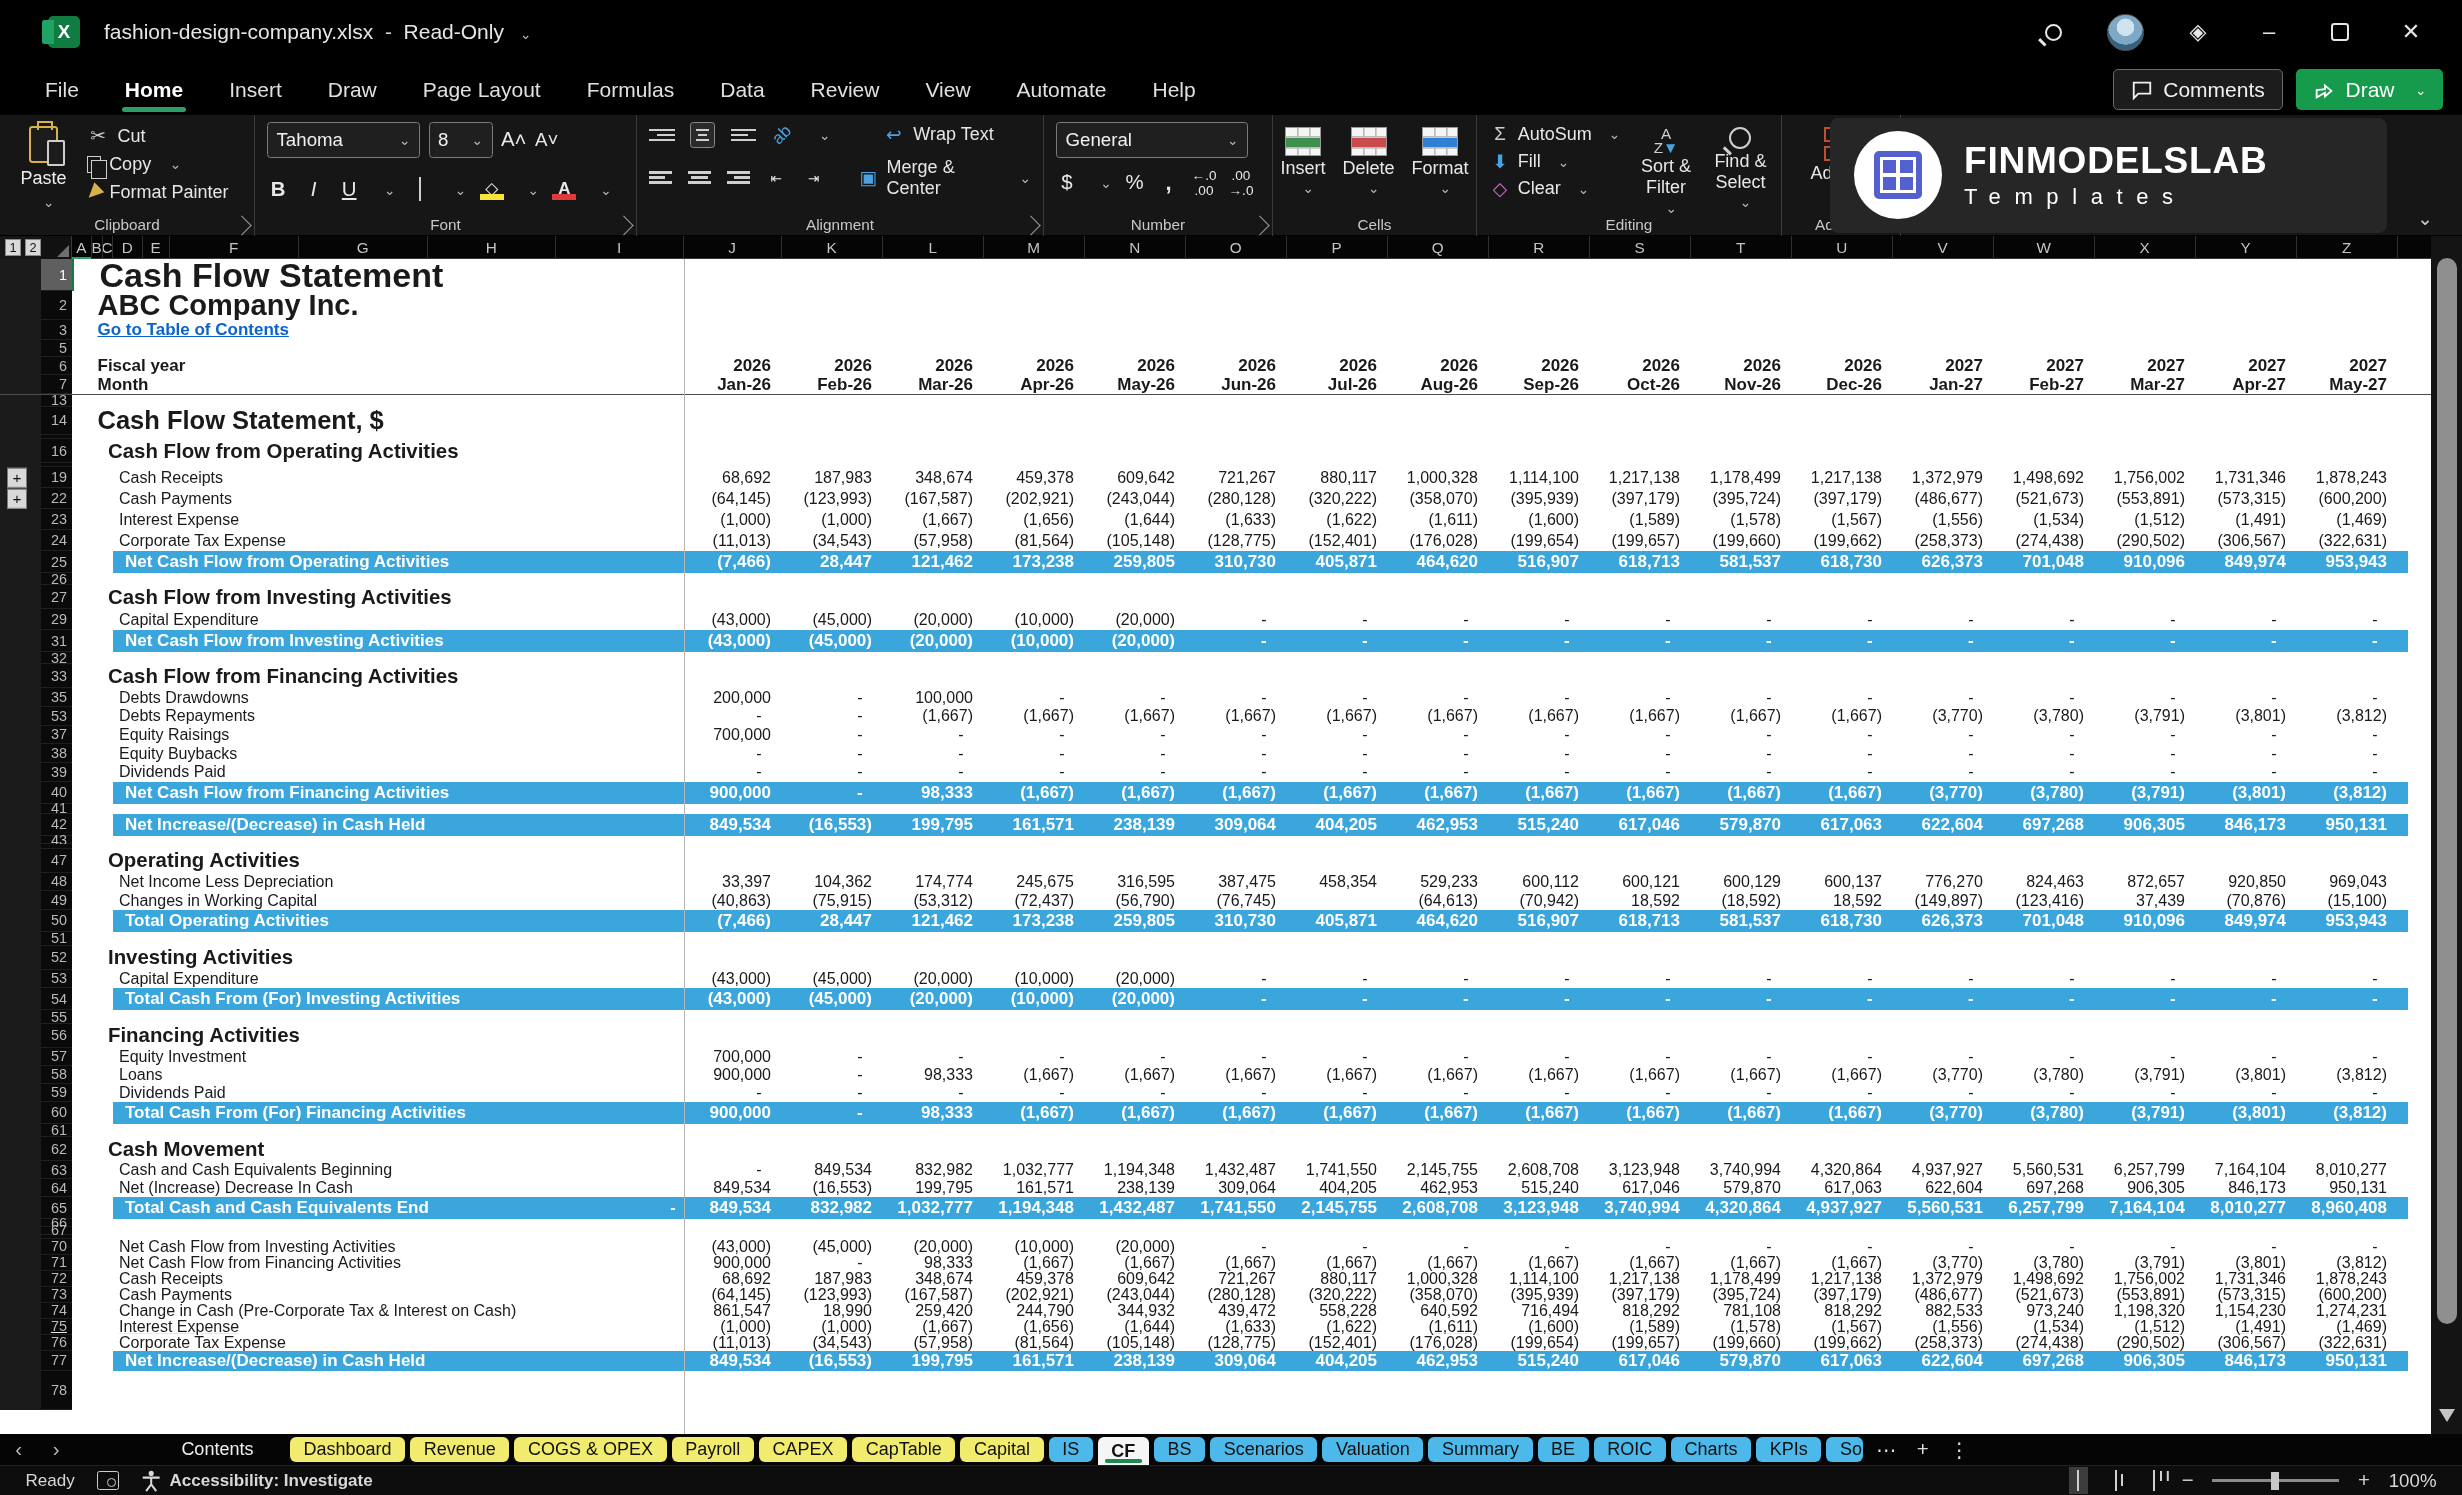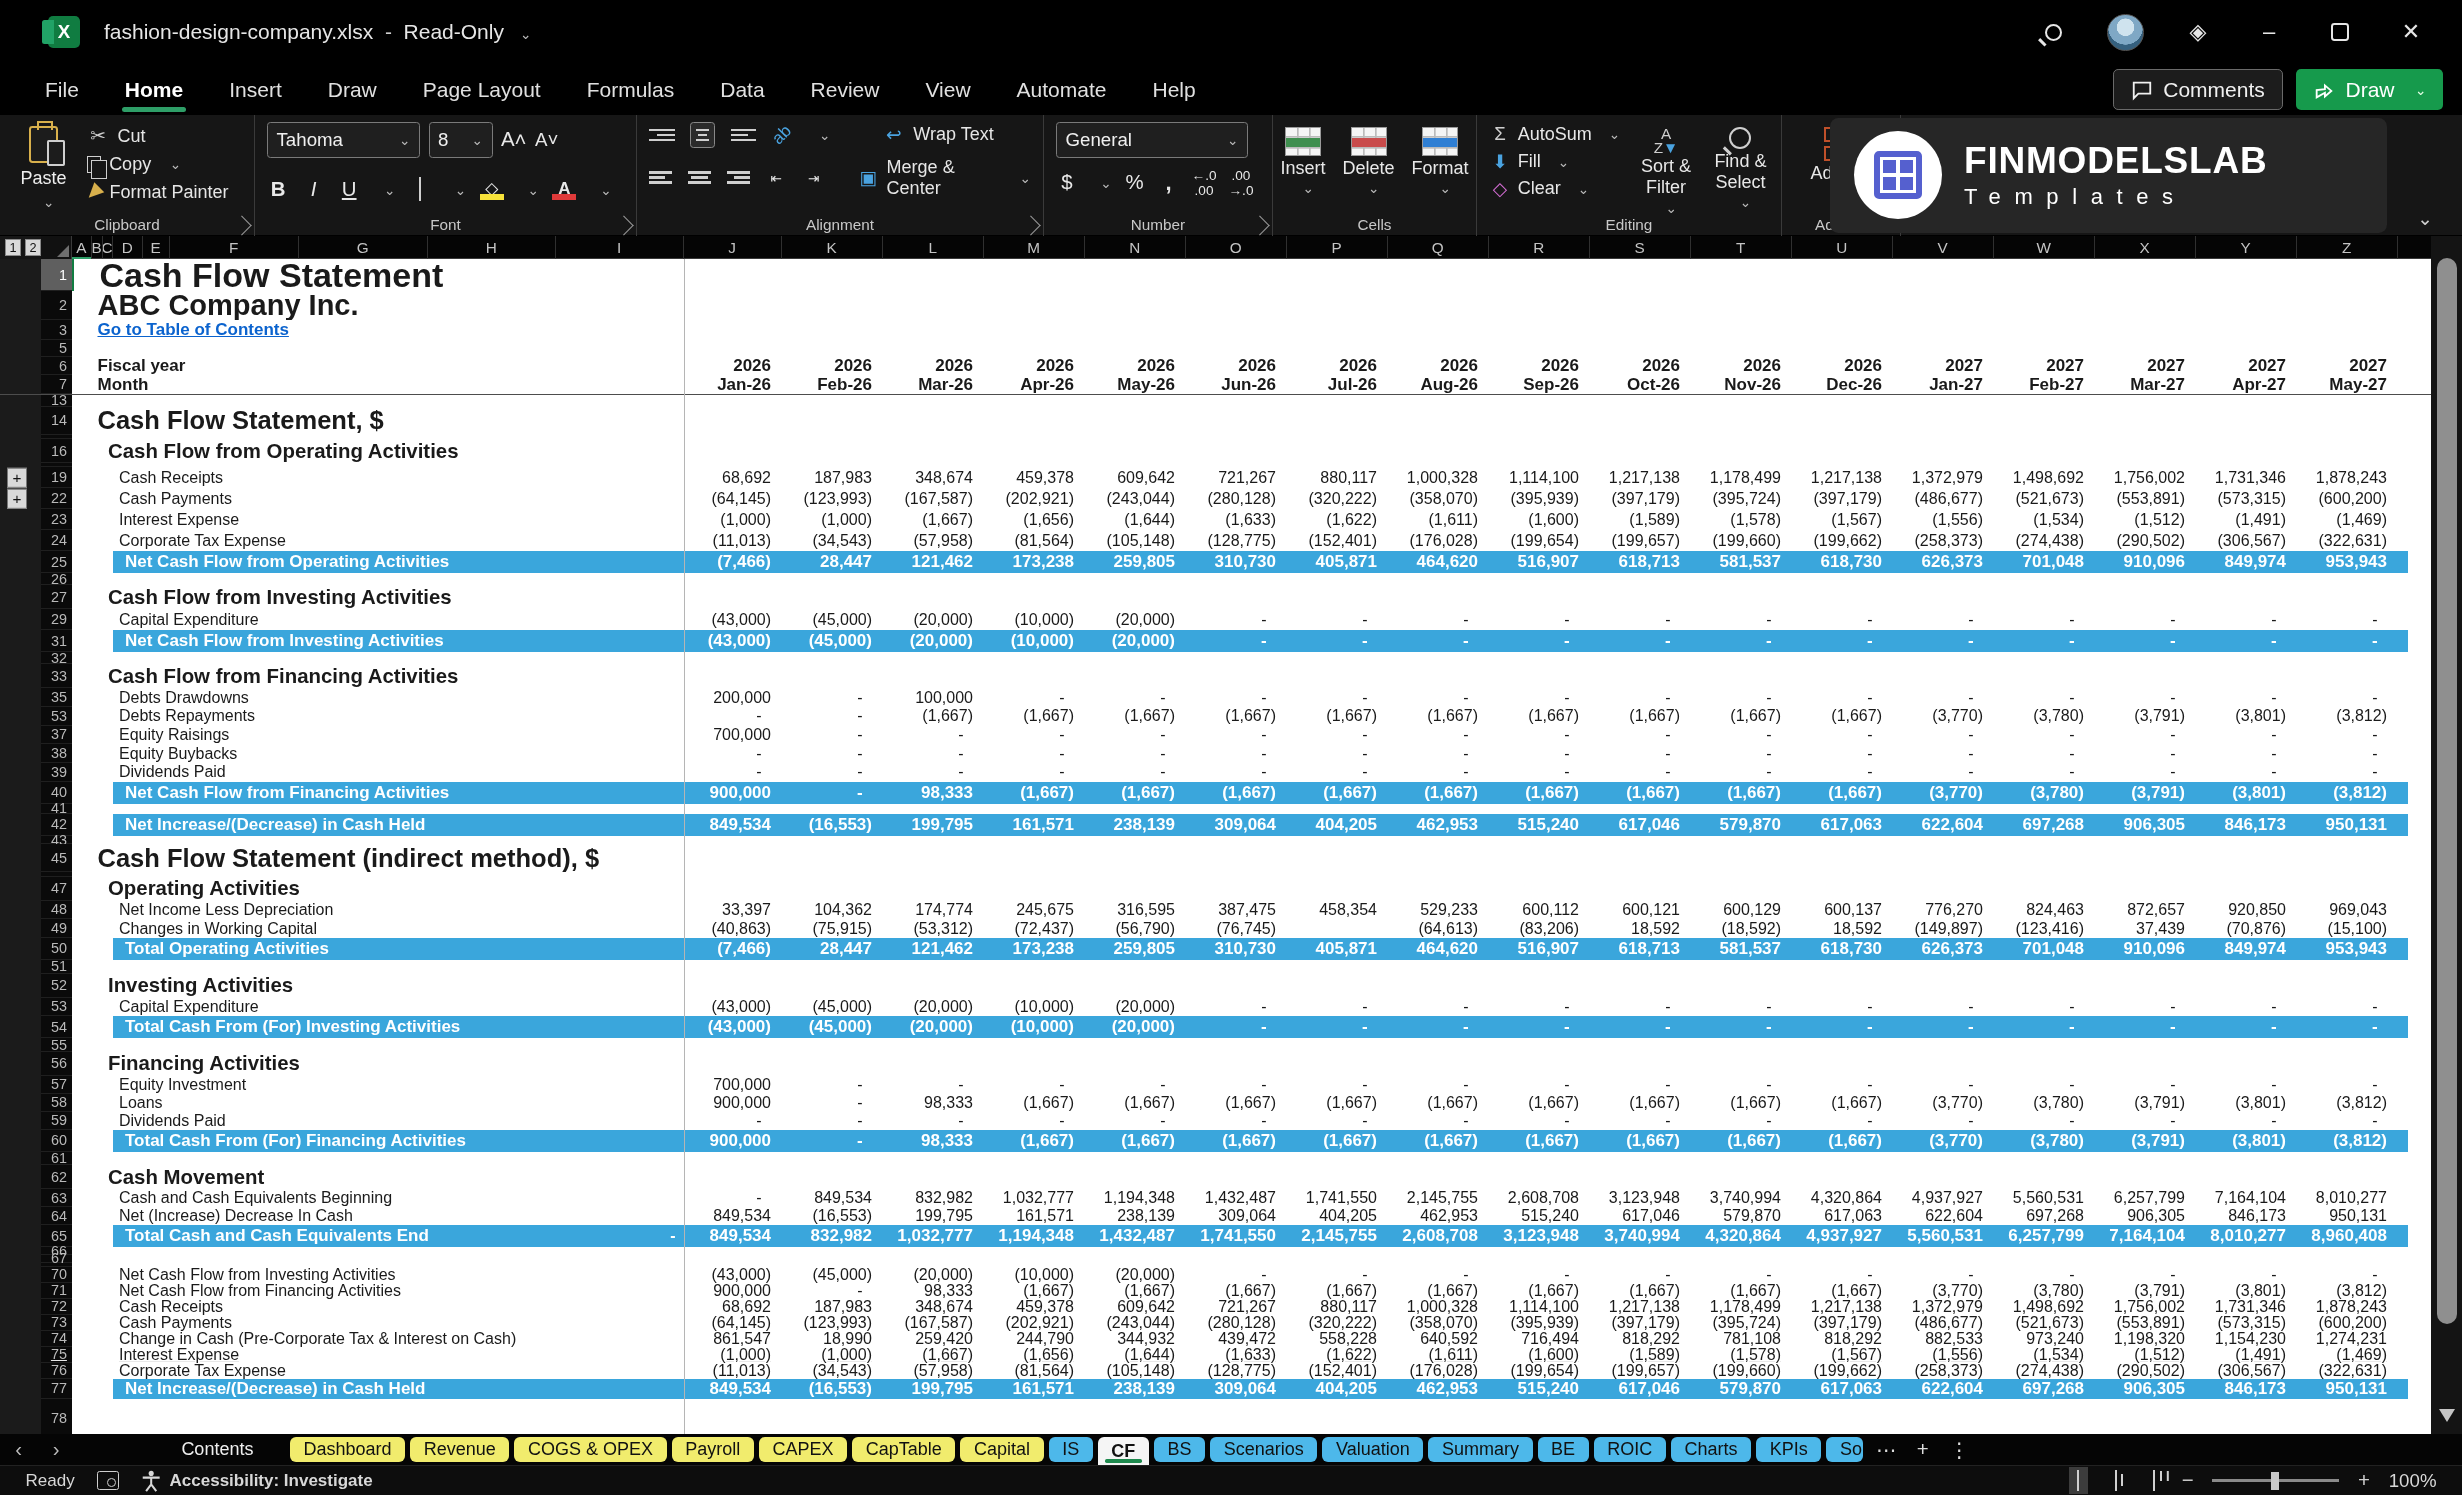--- a/index.html
+++ b/index.html
@@ -1050,29 +1050,20 @@
       </div>
       <div class="row t-blank" style="height: 8.5px;">
         <div class="oc"></div>
         <div class="rn">43</div>
         <div class="rc">
           <div class="lblwrap">
             <span class="lbl"></span>
           </div>
         </div>
       </div>
-      <div class="row t-sect" style="height: 28px;">
-        <div class="oc"></div>
-        <div class="rn">45</div>
-        <div class="rc">
-          <div class="lblwrap">
-            <span class="lbl">Cash Flow Statement (indirect method), $</span>
-          </div>
-        </div>
-      </div>
       <div class="row t-sliver" style="height: 4.2px;">
         <div class="oc"></div>
         <div class="rn"></div>
         <div class="rc">
           <div class="lblwrap">
             <span class="lbl"></span>
           </div>
         </div>
       </div>
       <div class="row t-sub" style="height: 24px;">
@@ -1121,21 +1112,21 @@
           </div>
           <div class="vals">
             <div class="vc" style="width: 98px;">(40,863)</div>
             <div class="vc" style="width: 101px;">(75,915)</div>
             <div class="vc" style="width: 101px;">(53,312)</div>
             <div class="vc" style="width: 101px;">(72,437)</div>
             <div class="vc" style="width: 101px;">(56,790)</div>
             <div class="vc" style="width: 101px;">(76,745)</div>
             <div class="vc" style="width: 101px; margin-top: 48px;">(52,482)</div>
             <div class="vc" style="width: 101px;">(64,613)</div>
-            <div class="vc" style="width: 101px;">(83,206)</div>
+            <div class="vc" style="width: 101px;">(70,942)</div>
             <div class="vc" style="width: 101px;">18,592</div>
             <div class="vc" style="width: 101px;">(18,592)</div>
             <div class="vc" style="width: 101px;">18,592</div>
             <div class="vc" style="width: 101px;">(149,897)</div>
             <div class="vc" style="width: 101px;">(123,416)</div>
             <div class="vc" style="width: 101px;">37,439</div>
             <div class="vc" style="width: 101px;">(70,876)</div>
             <div class="vc" style="width: 101px;">(15,100)</div>
           </div>
         </div>

